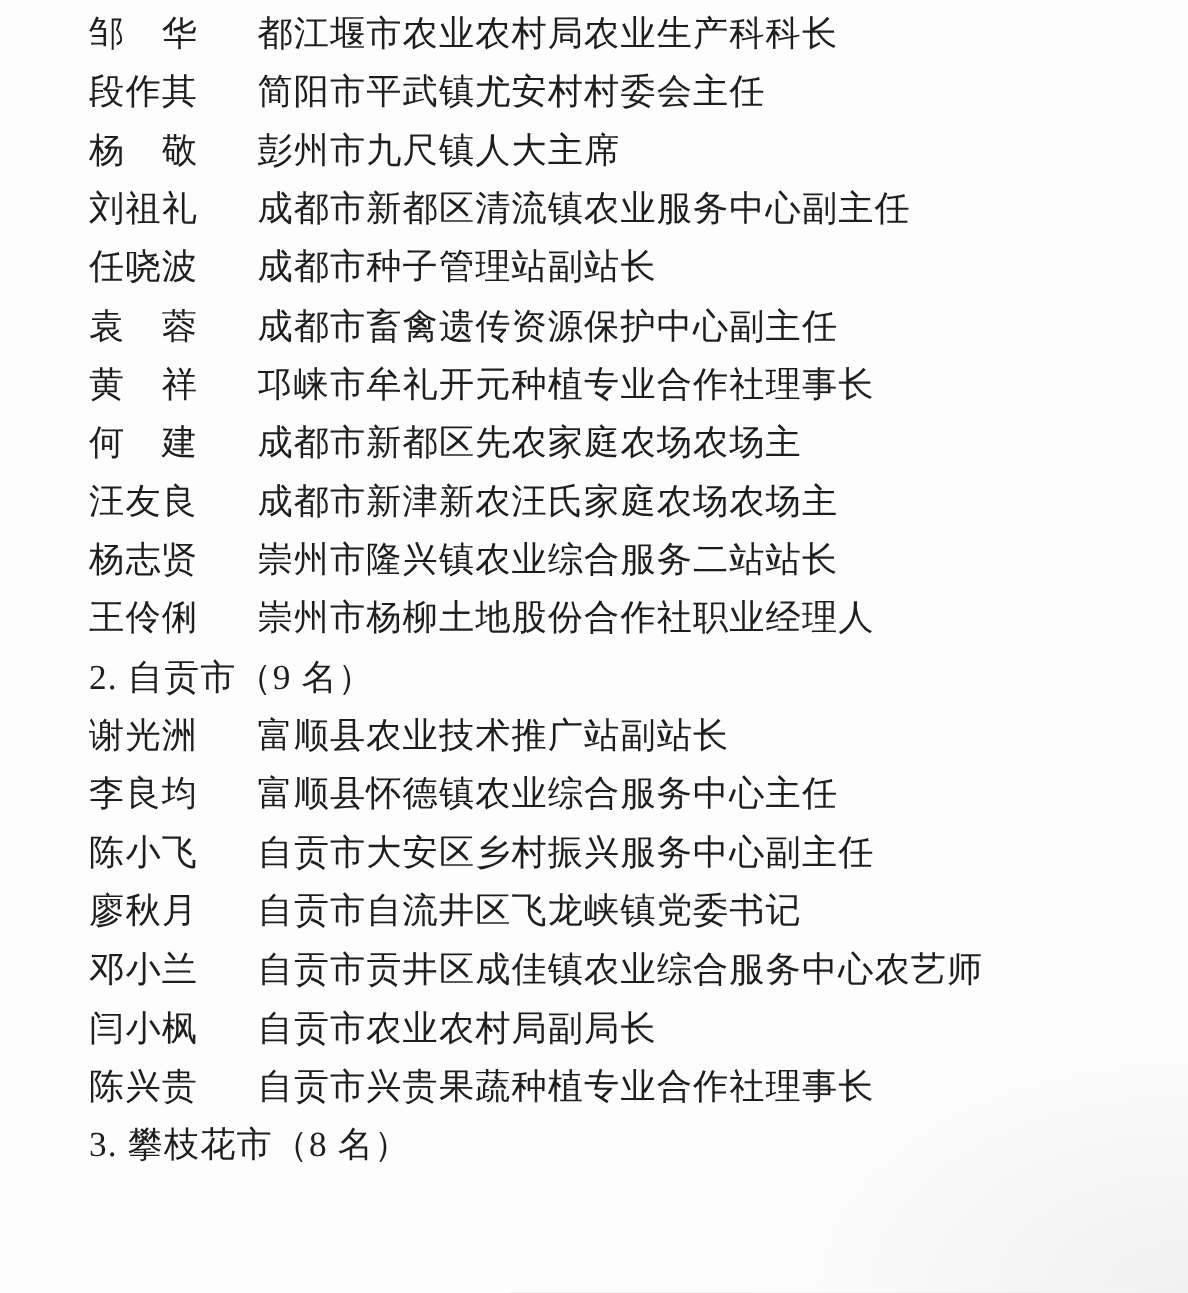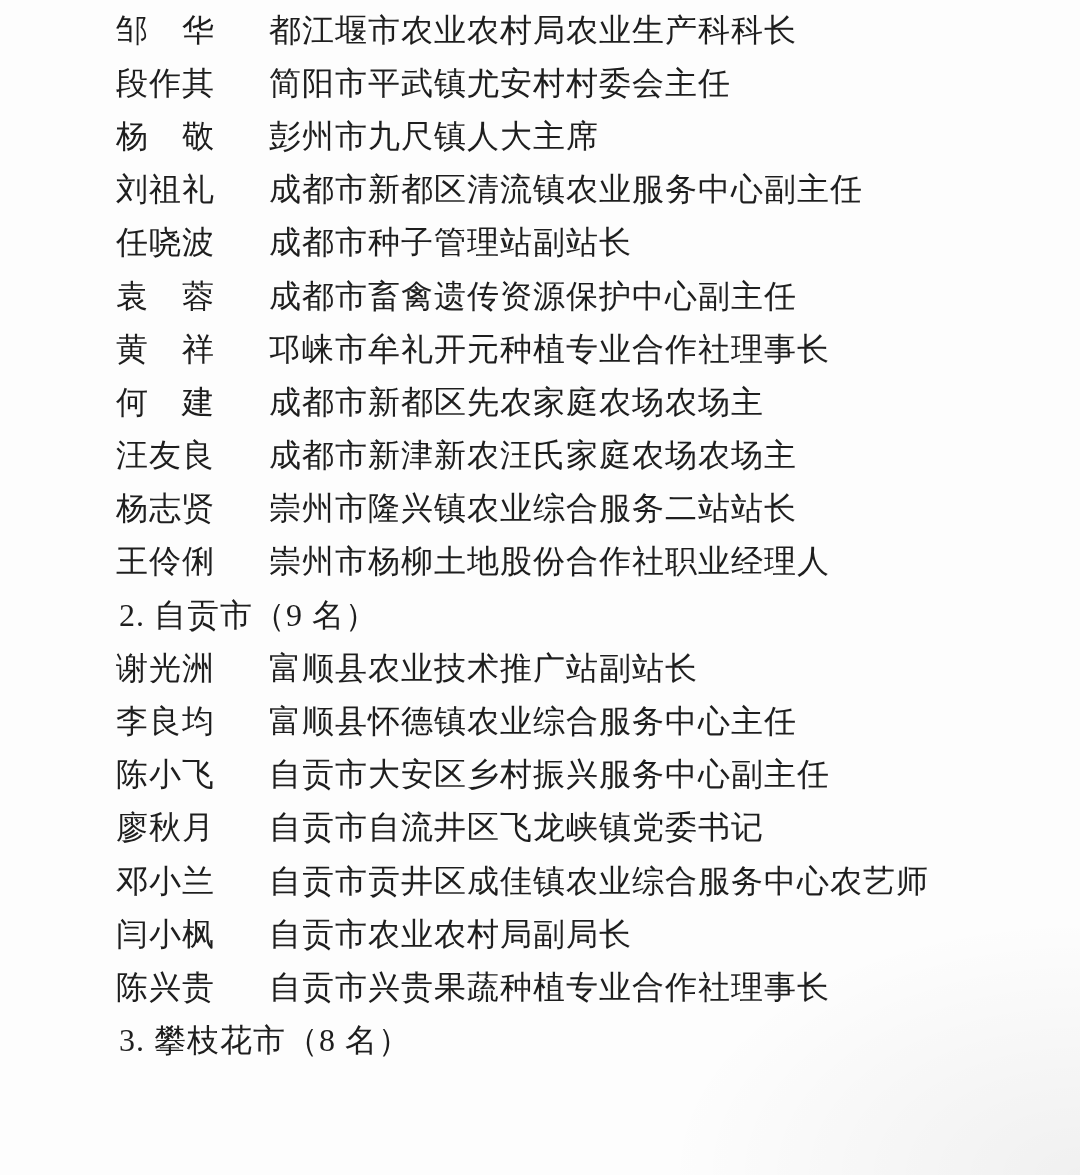--- a/index.html
+++ b/index.html
@@ -35,29 +35,29 @@
   .row {
     height: 53.2px;
     display: flex;
     align-items: center;
     font-size: 32px;
     letter-spacing: 1px;
     color: #1e1e1e;
     white-space: pre;
   }
   .row .name {
-    margin-left: 116px;
+    margin-left: 81px;
     width: 153px;
     flex: 0 0 auto;
   }
   .row .title {
     flex: 1 1 auto;
   }
   .row.section-header .header-text {
-    margin-left: 119px;
+    margin-left: 81px;
   }
 </style>
 </head>
 <body>
 
 <div class="page">
   <div class="roster">
       <div class="row"><span class="name">邹　华</span><span class="title">都江堰市农业农村局农业生产科科长</span></div>
       <div class="row"><span class="name">段作其</span><span class="title">简阳市平武镇尤安村村委会主任</span></div>
       <div class="row"><span class="name">杨　敬</span><span class="title">彭州市九尺镇人大主席</span></div>

